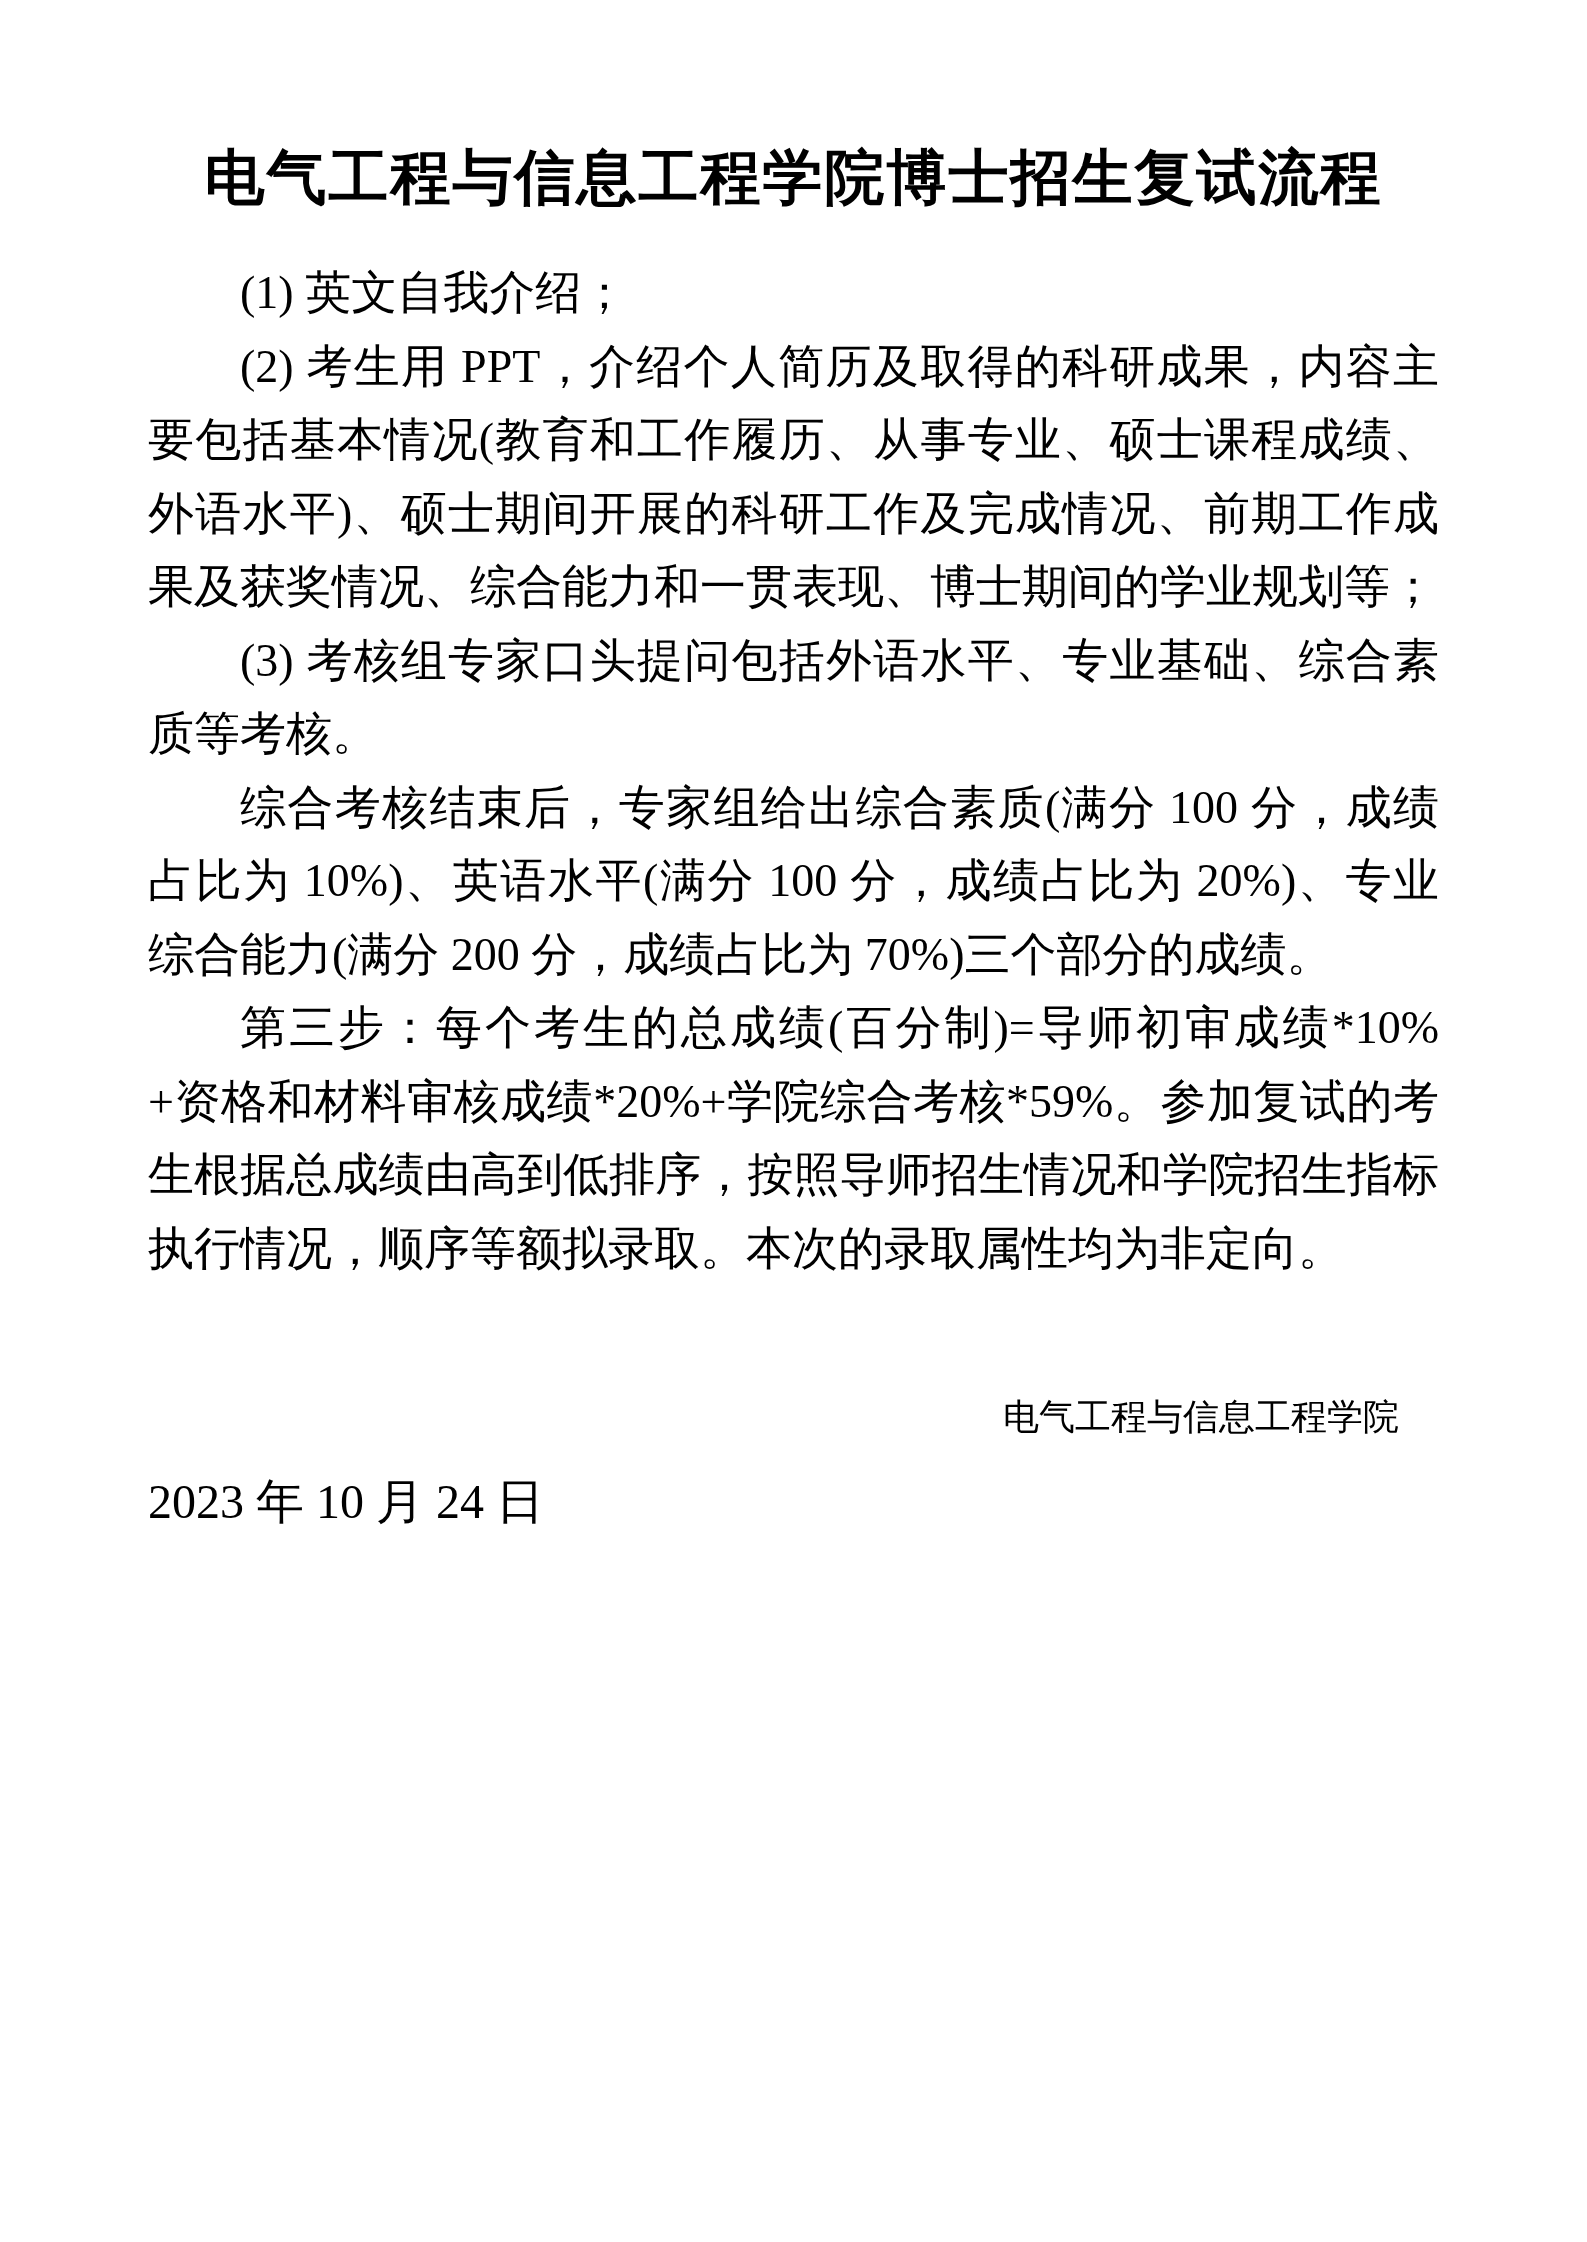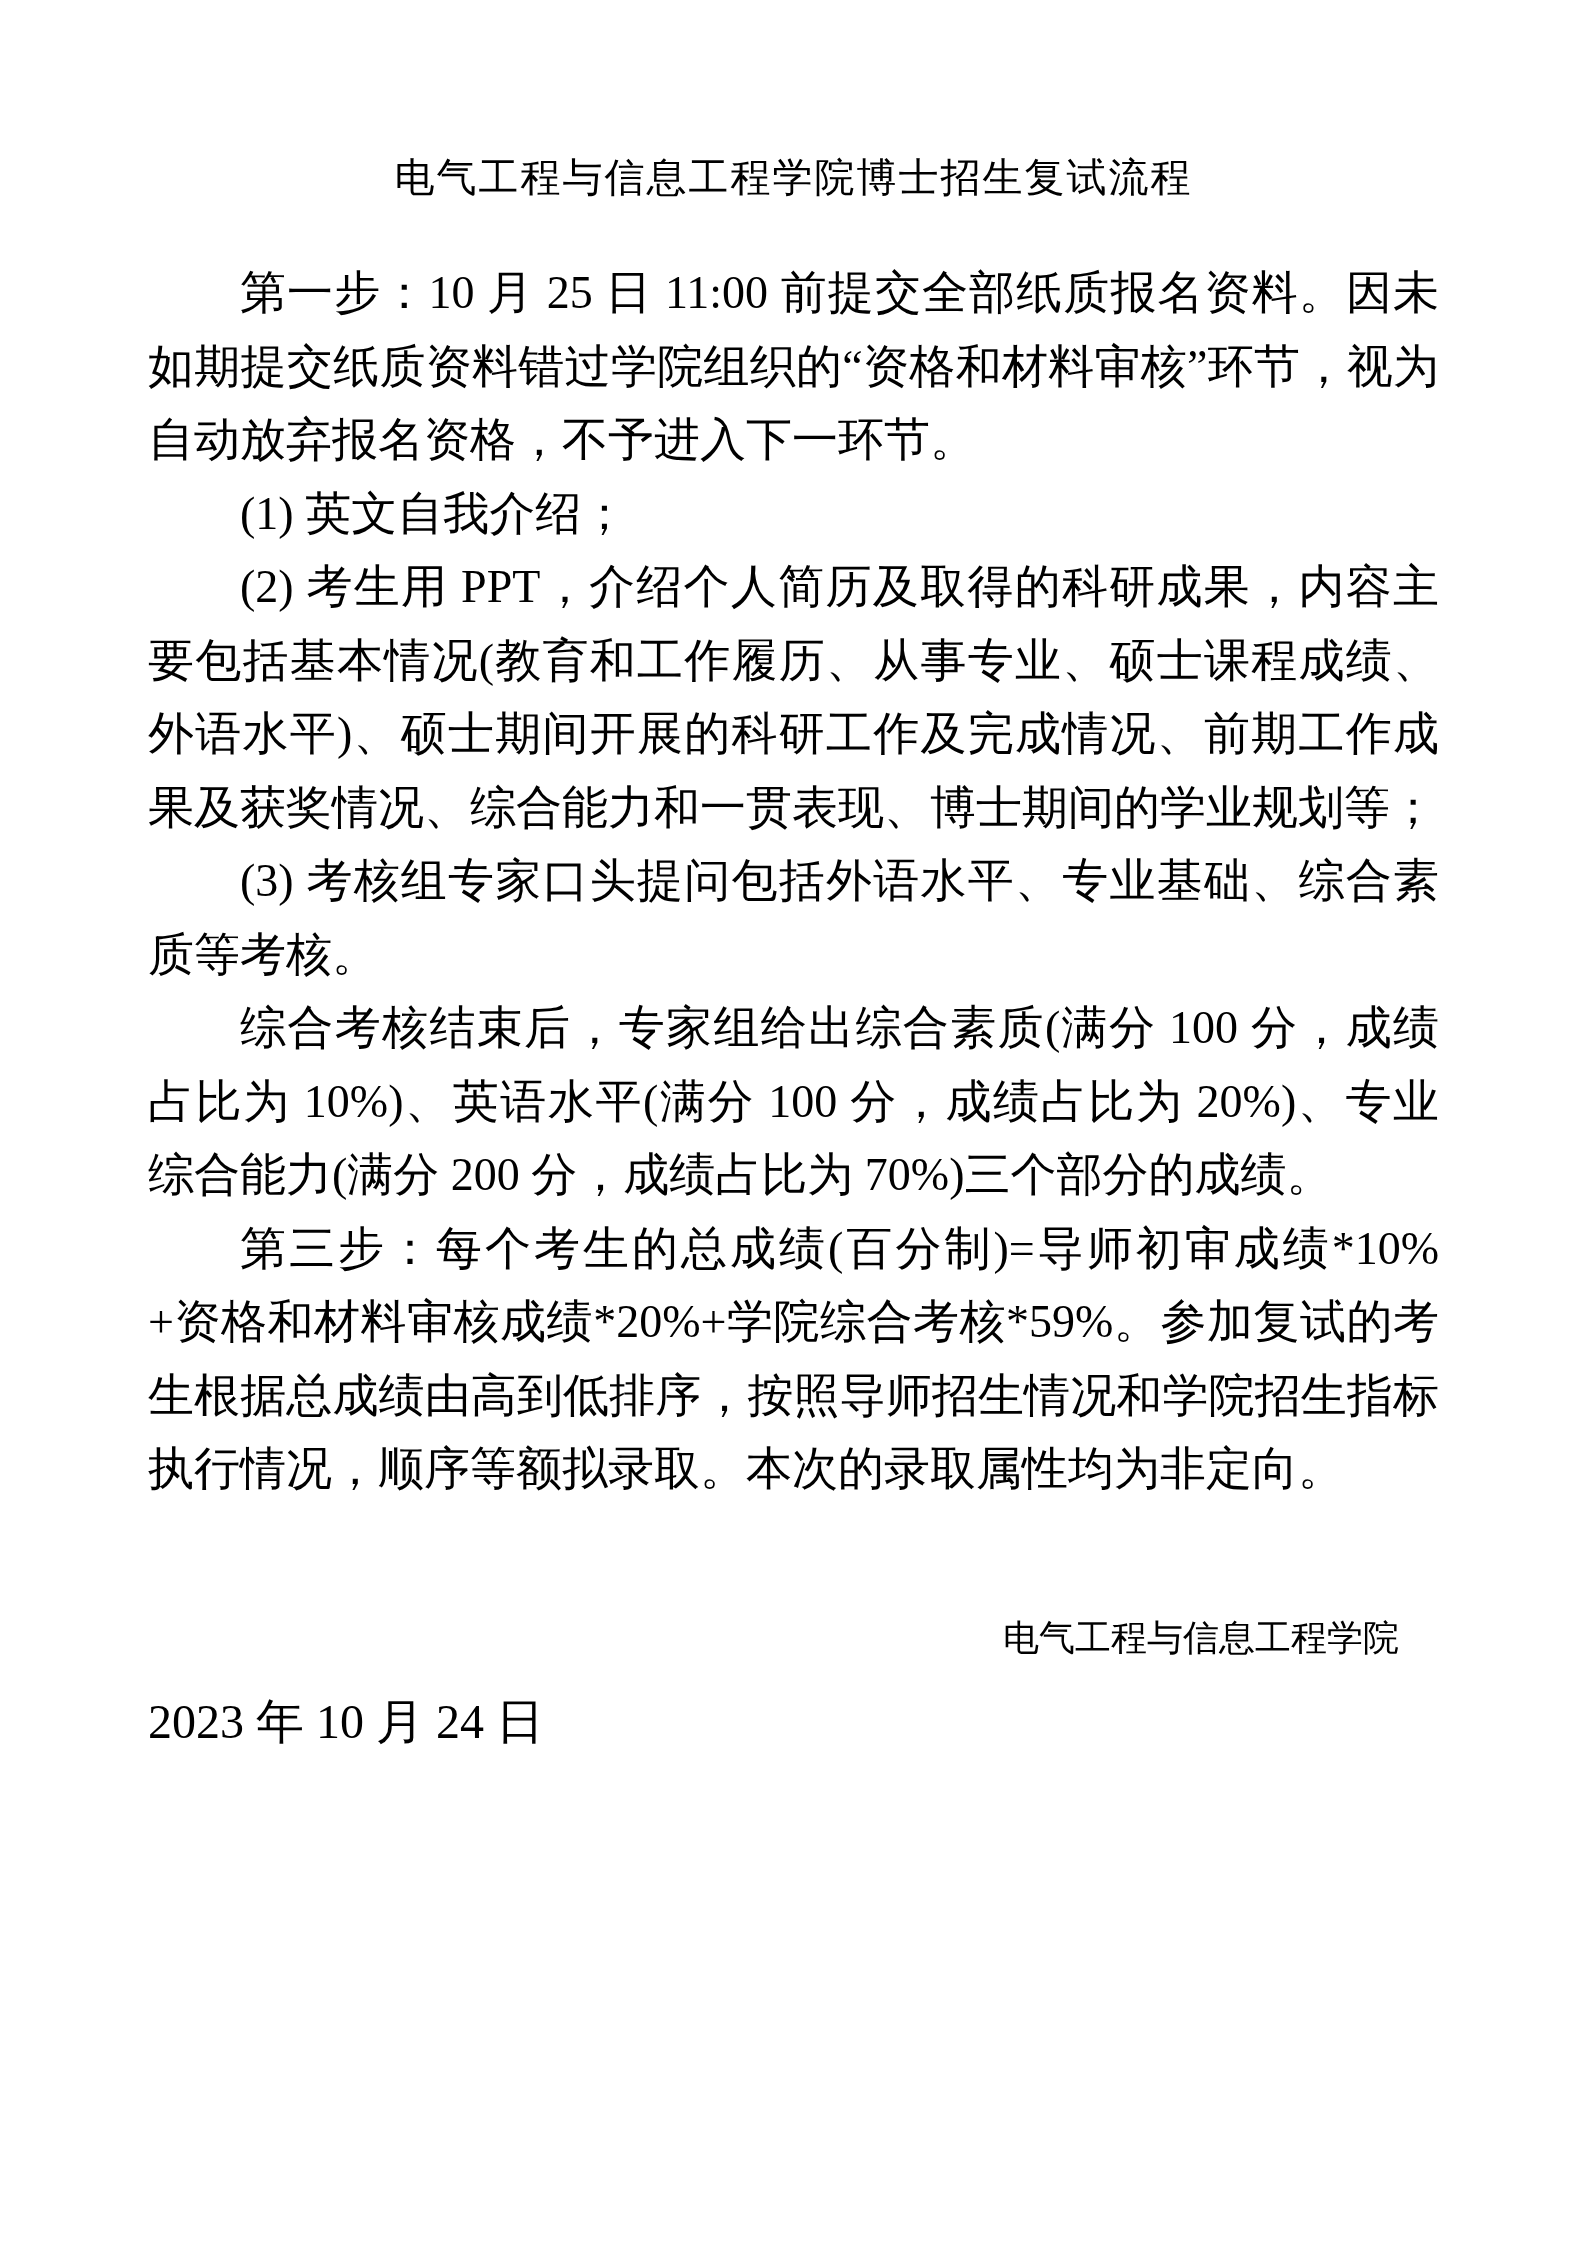--- a/index.html
+++ b/index.html
@@ -19,22 +19,22 @@
     left: 0;
     top: 0;
     width: 1587px;
     height: 2242px;
     background: #ffffff;
     box-sizing: border-box;
     padding: 140px 148px 0 148px;
     overflow: hidden;
   }
   .doc-title {
-    font-size: 40px;
-    font-weight: normal;
+    font-size: 60px;
+    font-weight: bold;
     text-align: center;
     letter-spacing: 2px;
     margin: 0 0 40px 0;
     line-height: 76px;
     font-family: "Liberation Serif", serif;
   }
   .doc-body p {
     margin: 0;
     font-size: 46px;
     line-height: 73.5px;
@@ -62,21 +62,20 @@
   }
 </style>
 </head>
 <body>
 
 <div class="doc-page">
 
   <h1 class="doc-title">电气工程与信息工程学院博士招生复试流程</h1>
 
   <div class="doc-body">
-    <p>第一步：10 月 25 日 11:00 前提交全部纸质报名资料。因未如期提交纸质资料错过学院组织的“资格和材料审核”环节，视为自动放弃报名资格，不予进入下一环节。</p>
     <p>(1) 英文自我介绍；</p>
     <p>(2) 考生用 PPT，介绍个人简历及取得的科研成果，内容主要包括基本情况(教育和工作履历、从事专业、硕士课程成绩、外语水平)、硕士期间开展的科研工作及完成情况、前期工作成果及获奖情况、综合能力和一贯表现、博士期间的学业规划等；</p>
     <p>(3) 考核组专家口头提问包括外语水平、专业基础、综合素质等考核。</p>
     <p>综合考核结束后，专家组给出综合素质(满分 100 分，成绩占比为 10%)、英语水平(满分 100 分，成绩占比为 20%)、专业综合能力(满分 200 分，成绩占比为 70%)三个部分的成绩。</p>
     <p>第三步：每个考生的总成绩(百分制)=导师初审成绩*10%+资格和材料审核成绩*20%+学院综合考核*59%。参加复试的考生根据总成绩由高到低排序，按照导师招生情况和学院招生指标执行情况，顺序等额拟录取。本次的录取属性均为非定向。</p>
   </div>
 
   <div class="doc-signature">
     <div class="sig-org">电气工程与信息工程学院</div>
     <div class="sig-date">2023 年 10 月 24 日</div>

